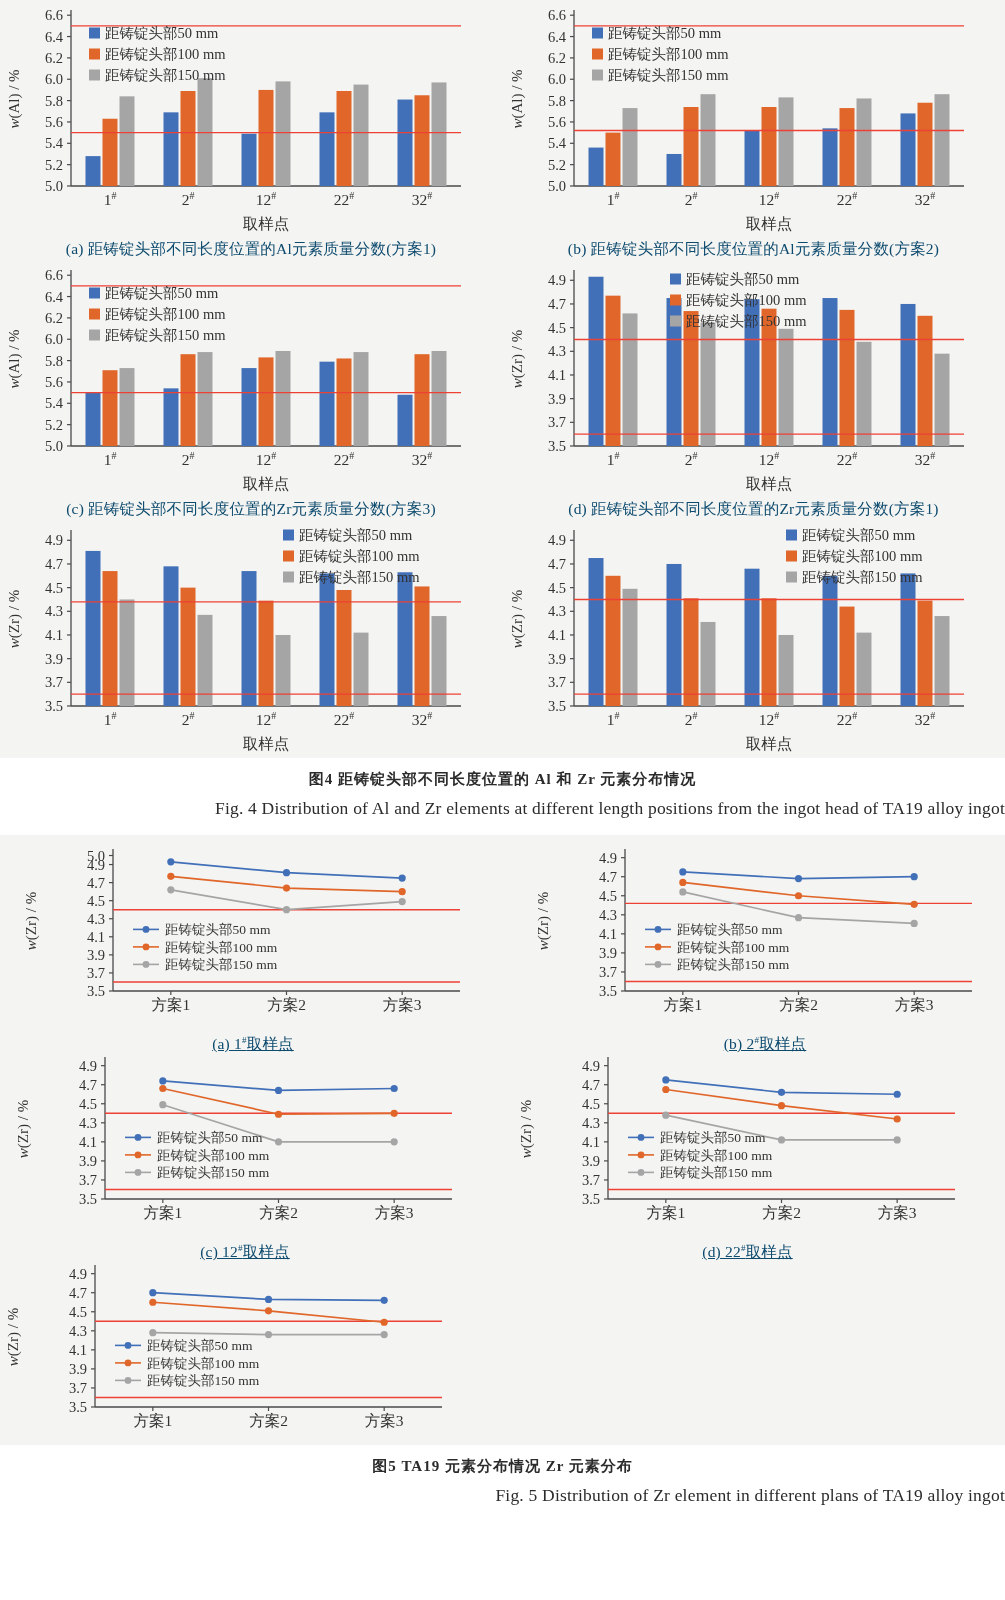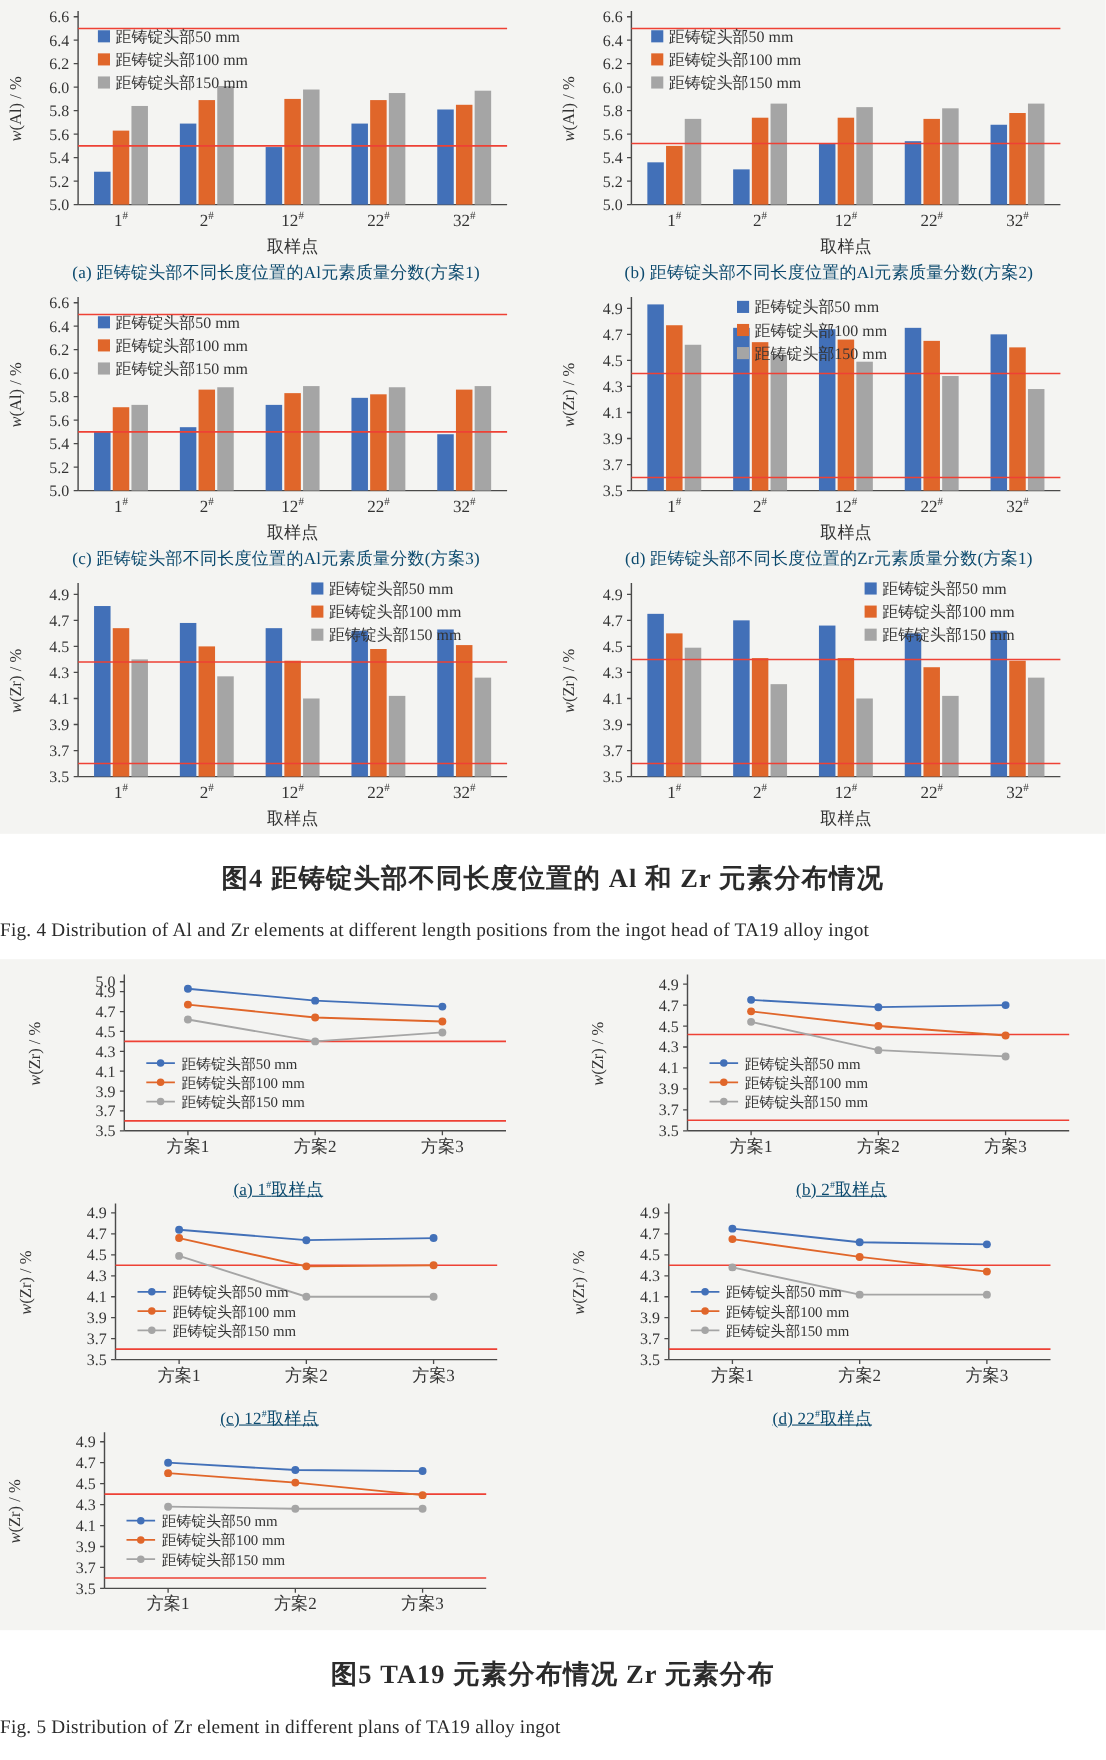--- a/index.html
+++ b/index.html
@@ -18,25 +18,25 @@
   }
   .cap sup.hash{font-size:9px;}
   svg text{font-family:"Liberation Serif","DejaVu Serif",serif;}
   
   .fig5-grid{display:grid;grid-template-columns:490px 515px;}
   .fig5-grid .cell:nth-child(2){padding-left:40px;align-items:flex-start;}
   .fig5-grid .cell:nth-child(1){padding-left:18px;align-items:flex-start;}
   .fig5-grid .cell .cap{width:470px;text-decoration:underline;}
   .cell-center{margin-left:215px;width:470px;align-items:flex-start;}
   .fig-title-cn{
-    text-align:center;font-size:24px;font-weight:bold;margin:12px;
+    text-align:center;font-size:15px;font-weight:bold;margin:0;
     padding-top:12px;letter-spacing:1px;
   }
   .fig-title-en{
-    text-align:left;font-size:17.5px;margin:0;padding-top:9px;letter-spacing:0.2px;
+    text-align:right;font-size:17.5px;margin:0;padding-top:9px;letter-spacing:0.2px;
   }
 </style>
 </head>
 <body>
 
 <div class="page">
 
   <section>
     <div class="chart-grid fig-bg">
       <figure class="cell" style="margin:0;">
@@ -195,21 +195,21 @@
               <text x="421" y="205" text-anchor="middle" font-size="15.5" fill="#333333"><tspan>32</tspan><tspan dy="-6" font-size="10">#</tspan></text>
               <text x="265" y="229" text-anchor="middle" font-size="15.5" fill="#333333">取样点</text>
               <text x="18" y="99" text-anchor="middle" font-size="15" fill="#333333" transform="rotate(-90 18 99)"><tspan font-style="italic">w</tspan><tspan>(Al) / %</tspan></text>
               <rect x="88" y="27.5" width="11" height="11" fill="#4270B8"></rect>
               <text x="104" y="38" font-size="14.5" fill="#333333">距铸锭头部50 mm</text>
               <rect x="88" y="48.5" width="11" height="11" fill="#E0662A"></rect>
               <text x="104" y="59" font-size="14.5" fill="#333333">距铸锭头部100 mm</text>
               <rect x="88" y="69.5" width="11" height="11" fill="#A5A5A5"></rect>
               <text x="104" y="80" font-size="14.5" fill="#333333">距铸锭头部150 mm</text>
             </svg></div>
-        <figcaption class="cap">(c) 距铸锭头部不同长度位置的Al元素质量分数(方案3)</figcaption>
+        <figcaption class="cap">(c) 距铸锭头部不同长度位置的Zr元素质量分数(方案3)</figcaption>
       </figure>
       <figure class="cell" style="margin:0;">
         <div class="mount"><svg viewBox="0 0 500 238" width="500" height="238">
               <line x1="66" y1="186" x2="70" y2="186" stroke="#4a4a4a" stroke-width="1.2"></line>
               <text x="62" y="191" text-anchor="end" font-size="14.5" fill="#333333">3.5</text>
               <line x1="66" y1="162.32653061224488" x2="70" y2="162.32653061224488" stroke="#4a4a4a" stroke-width="1.2"></line>
               <text x="62" y="167.32653061224488" text-anchor="end" font-size="14.5" fill="#333333">3.7</text>
               <line x1="66" y1="138.65306122448982" x2="70" y2="138.65306122448982" stroke="#4a4a4a" stroke-width="1.2"></line>
               <text x="62" y="143.65306122448982" text-anchor="end" font-size="14.5" fill="#333333">3.9</text>
               <line x1="66" y1="114.97959183673473" x2="70" y2="114.97959183673473" stroke="#4a4a4a" stroke-width="1.2"></line>

